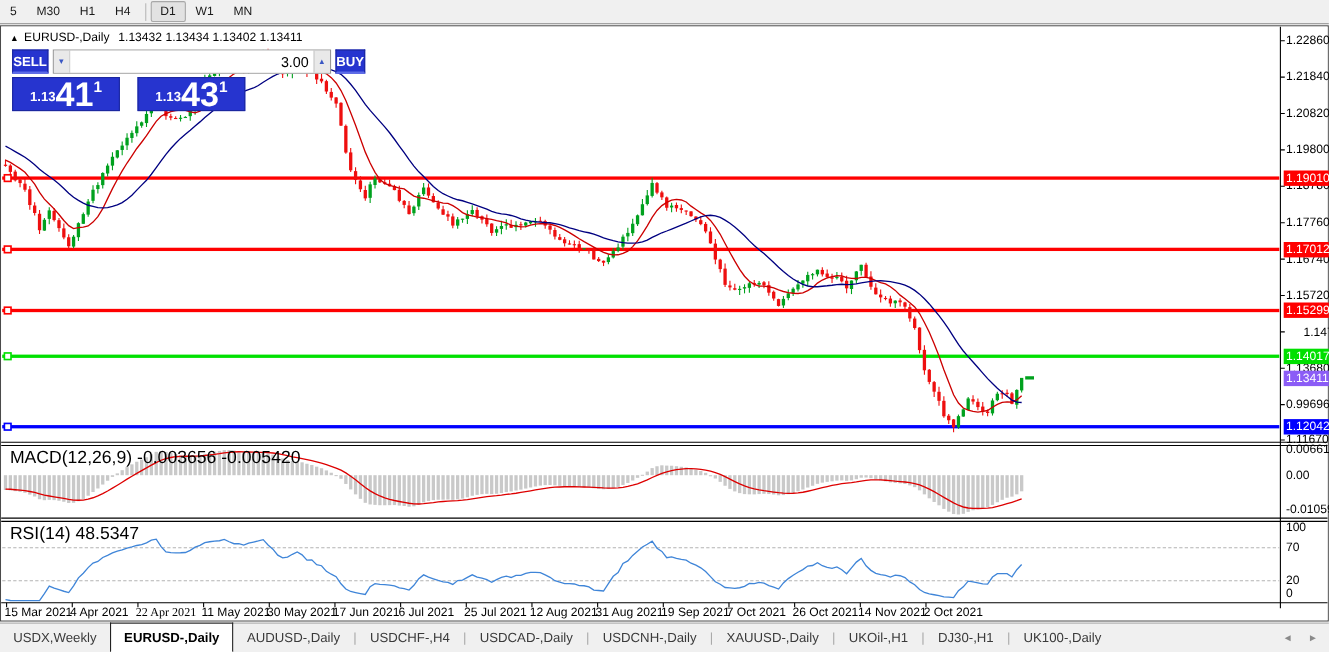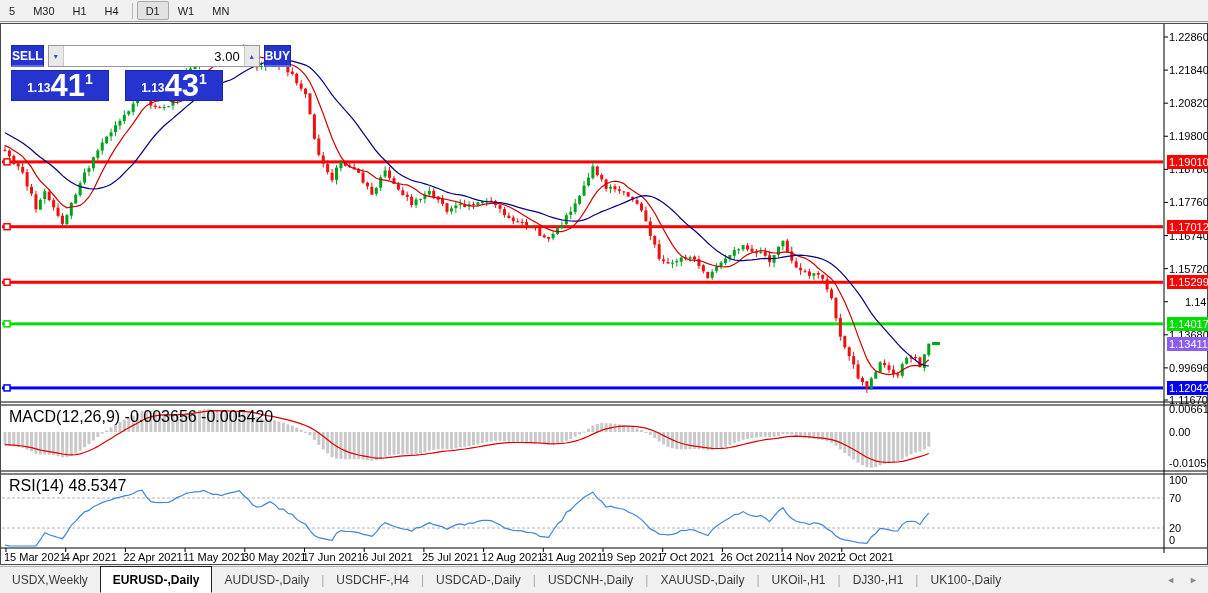--- a/index.html
+++ b/index.html
@@ -21,21 +21,21 @@
   #chart-header .ttl { margin-right:8px; }
   #trade-panel { position:absolute; left:10px; top:21px; width:212px; z-index:6; }
   .tp-row { display:flex; height:22px; margin-bottom:3px; }
   .tp-btn { width:46px; background:#2634cf; color:#fff; font-size:12px; font-weight:bold;
     border:1px solid #1b279f; border-bottom:2px solid #5d6ce8; cursor:pointer; }
   .tp-spin { flex:1; display:flex; margin:0 4px; border:1px solid #979797; background:#fff; }
   .tp-spin button { width:15px; background:#e9e9e9; border:none; border-right:1px solid #c9c9c9;
     color:#3a57c4; font-size:7px; cursor:pointer; }
   .tp-spin button.up { border-right:none; border-left:1px solid #c9c9c9; }
   .tp-spin input { flex:1; border:none; outline:none; text-align:right; font-size:13px;
-    padding-right:4px; font-family:"Liberation Sans", sans-serif; }
+    padding-right:4px; font-family:"Liberation Sans", sans-serif;padding-left:41px; }
   .tp-prices { display:flex; gap:16px; }
   .tp-price { flex:1; height:31px; background:#2634cf; border:1px solid #1b279f;
     color:#fff; display:flex; align-items:flex-end; justify-content:center;
     padding-bottom:1px; cursor:pointer; }
   .pp { font-size:12px; font-weight:bold; margin-bottom:4px; }
   .pb { font-size:31px; font-weight:bold; line-height:27px; }
   .ps { font-size:14px; font-weight:bold; margin-bottom:12px; }
   .ind-label { position:absolute; font-size:16px; color:#000; z-index:4; white-space:nowrap; }
   #price-axis { position:absolute; left:1166px; top:0; width:41px; height:541px; z-index:3; }
   .ax-lab { position:absolute; left:2px; font-size:11px; color:#000; white-space:nowrap; }
@@ -758,20 +758,23 @@
       <line x1="422.90000000000003" y1="524" x2="422.90000000000003" y2="528" stroke="#000"></line>
       <line x1="482.6" y1="524" x2="482.6" y2="528" stroke="#000"></line>
       <line x1="542.3000000000001" y1="524" x2="542.3000000000001" y2="528" stroke="#000"></line>
       <line x1="602" y1="524" x2="602" y2="528" stroke="#000"></line>
       <line x1="661.7" y1="524" x2="661.7" y2="528" stroke="#000"></line>
       <line x1="721.4000000000001" y1="524" x2="721.4000000000001" y2="528" stroke="#000"></line>
       <line x1="781.1" y1="524" x2="781.1" y2="528" stroke="#000"></line>
       <line x1="840.8000000000001" y1="524" x2="840.8000000000001" y2="528" stroke="#000"></line>
     </svg>
 
+  <div id="chart-header">
+    <span class="tri">▲</span><span class="ttl">EURUSD-,Daily</span><span>1.13432 1.13434 1.13402 1.13411</span>
+  </div>
 
   <div id="trade-panel">
     <div class="tp-row">
       <button class="tp-btn">SELL</button>
       <div class="tp-spin">
         <button><span>▼</span></button>
         <input value="3.00" style="">
         <button class="up"><span>▲</span></button>
       </div>
       <button class="tp-btn">BUY</button>
@@ -820,21 +823,21 @@
       <div class="ax-lab" style="top: 402px;">0.00</div>
       <div class="ax-lab" style="top: 433px;">-0.010595</div>
       <div class="ax-lab" style="top: 450px;">100</div>
       <div class="ax-lab" style="top: 468px;">70</div>
       <div class="ax-lab" style="top: 498px;">20</div>
       <div class="ax-lab" style="top: 510px;">0</div>
     </div>
   <div id="date-axis">
       <div class="dt-lab" style="left: 3px; text-align: center;">15 Mar 2021</div>
       <div class="dt-lab" style="left: 62.7px;">4 Apr 2021</div>
-      <div class="dt-lab" style="left: 122.4px;">22 Apr 2021</div>
+      <div class="dt-lab" style="left: 122.4px; font-family: Liberation Serif, serif;">22 Apr 2021</div>
       <div class="dt-lab" style="left: 182.1px;">11 May 2021</div>
       <div class="dt-lab" style="left: 241.8px;">30 May 2021</div>
       <div class="dt-lab" style="left: 301.5px;">17 Jun 2021</div>
       <div class="dt-lab" style="left: 361.2px;">6 Jul 2021</div>
       <div class="dt-lab" style="left: 420.9px;">25 Jul 2021</div>
       <div class="dt-lab" style="left: 480.6px;">12 Aug 2021</div>
       <div class="dt-lab" style="left: 540.3px;">31 Aug 2021</div>
       <div class="dt-lab" style="left: 600px;">19 Sep 2021</div>
       <div class="dt-lab" style="left: 659.7px;">7 Oct 2021</div>
       <div class="dt-lab" style="left: 719.4px;">26 Oct 2021</div>

